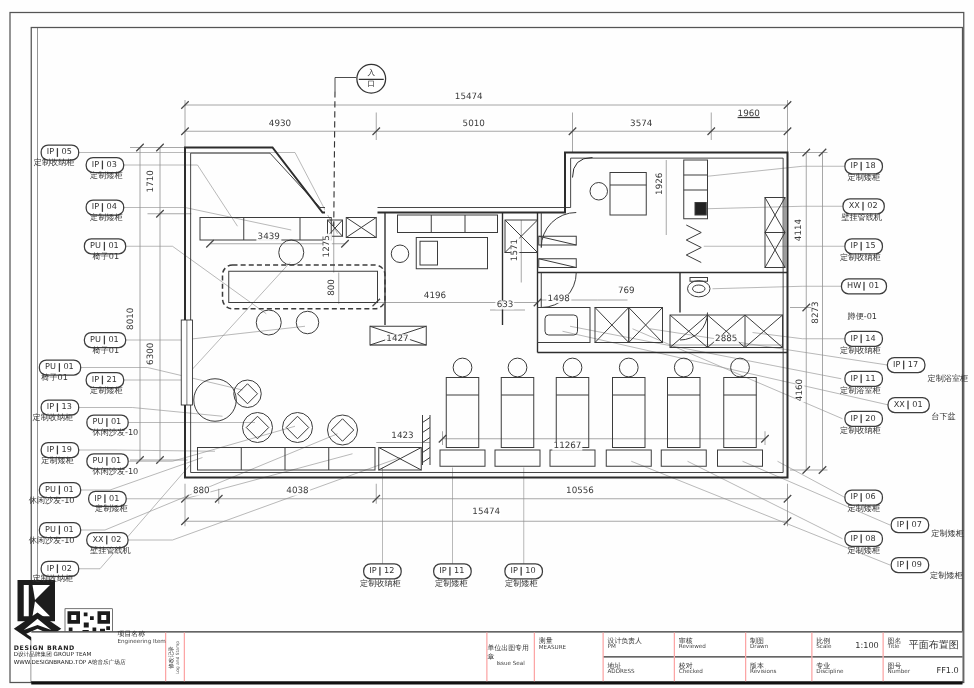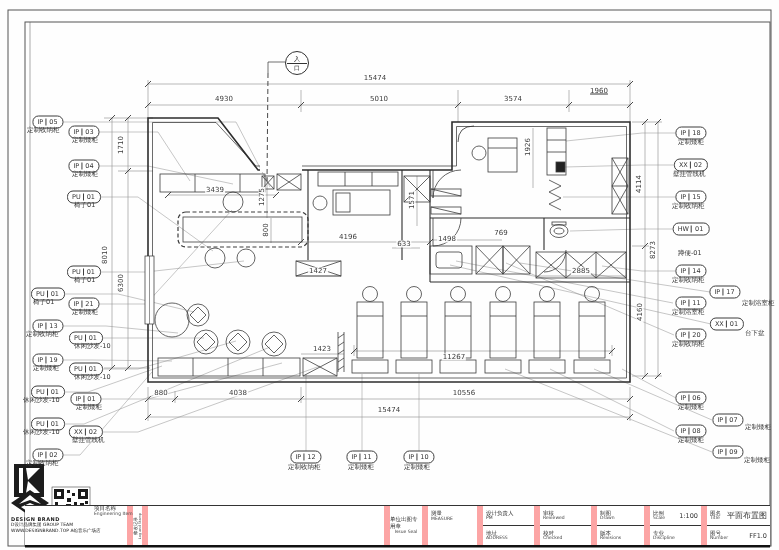--- a/index.html
+++ b/index.html
@@ -18,21 +18,21 @@
   .co .n{padding:0 5px 0 3px;}
   .col{position:absolute;font-size:6.5px;line-height:1;color:#333;white-space:nowrap;}
   
   .entry{position:absolute;left:285px;top:51px;width:22px;height:22px;border:1px solid #333;
          border-radius:50%;background:#fff;display:flex;flex-direction:column;align-items:center;
          justify-content:center;font-size:6px;line-height:1;color:#222;}
   .entry .mid{width:20px;border-top:1px solid #333;margin:1px 0;}
   
   .tb{position:absolute;left:25px;top:505px;width:745px;height:40px;border-top:1px solid #333;
       display:flex;box-sizing:border-box;background:#fff;}
-  .tb>div{border-right:6px solid #fca5a5;box-sizing:border-box;height:100%;}
+  .tb>div{border-right:1px solid #fca5a5;box-sizing:border-box;height:100%;}
   .tb>div:last-child{border-right:none;}
   .tb .rows{display:flex;flex-direction:column;}
   .tb .row{flex:1;display:flex;align-items:center;box-sizing:border-box;padding:1px 3px;gap:2px;}
   .tb .row + .row{border-top:1px solid #333;}
   .lblpair{display:flex;flex-direction:column;line-height:1;}
   .lblpair .cn{font-size:5.5px;}
   .lblpair .en{font-size:4.5px;color:#444;}
   .cellval{margin-left:auto;font-size:6.5px;white-space:nowrap;}
   .cellval.big{font-size:8px;}
   .sealcell{display:flex;flex-direction:column;align-items:center;justify-content:center;line-height:1.2;}

